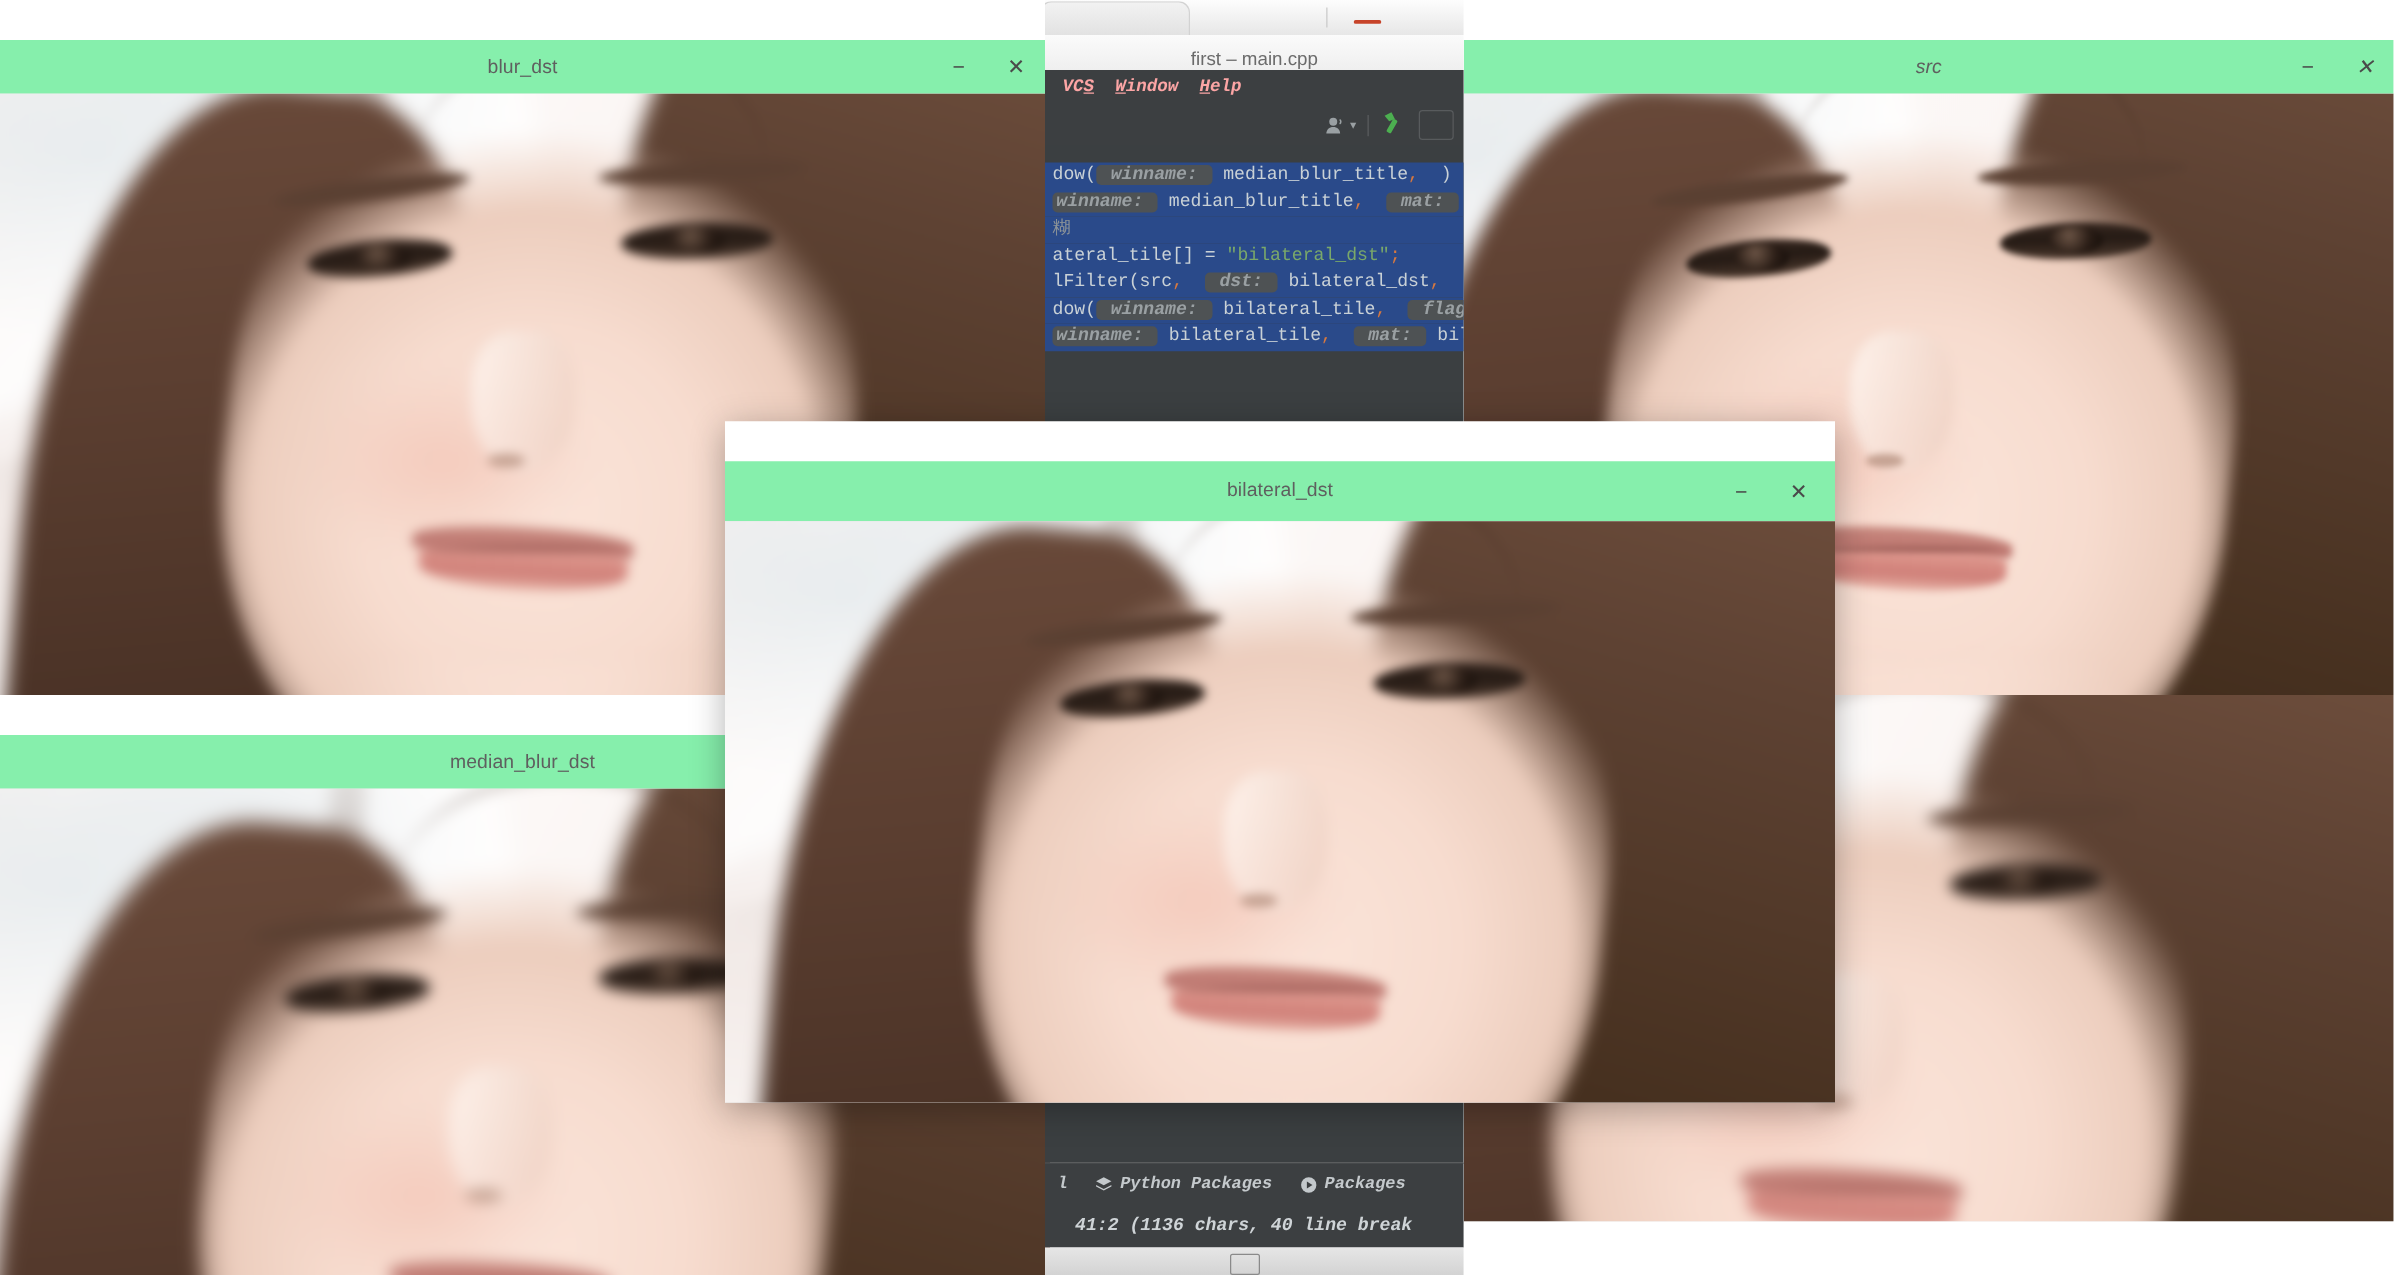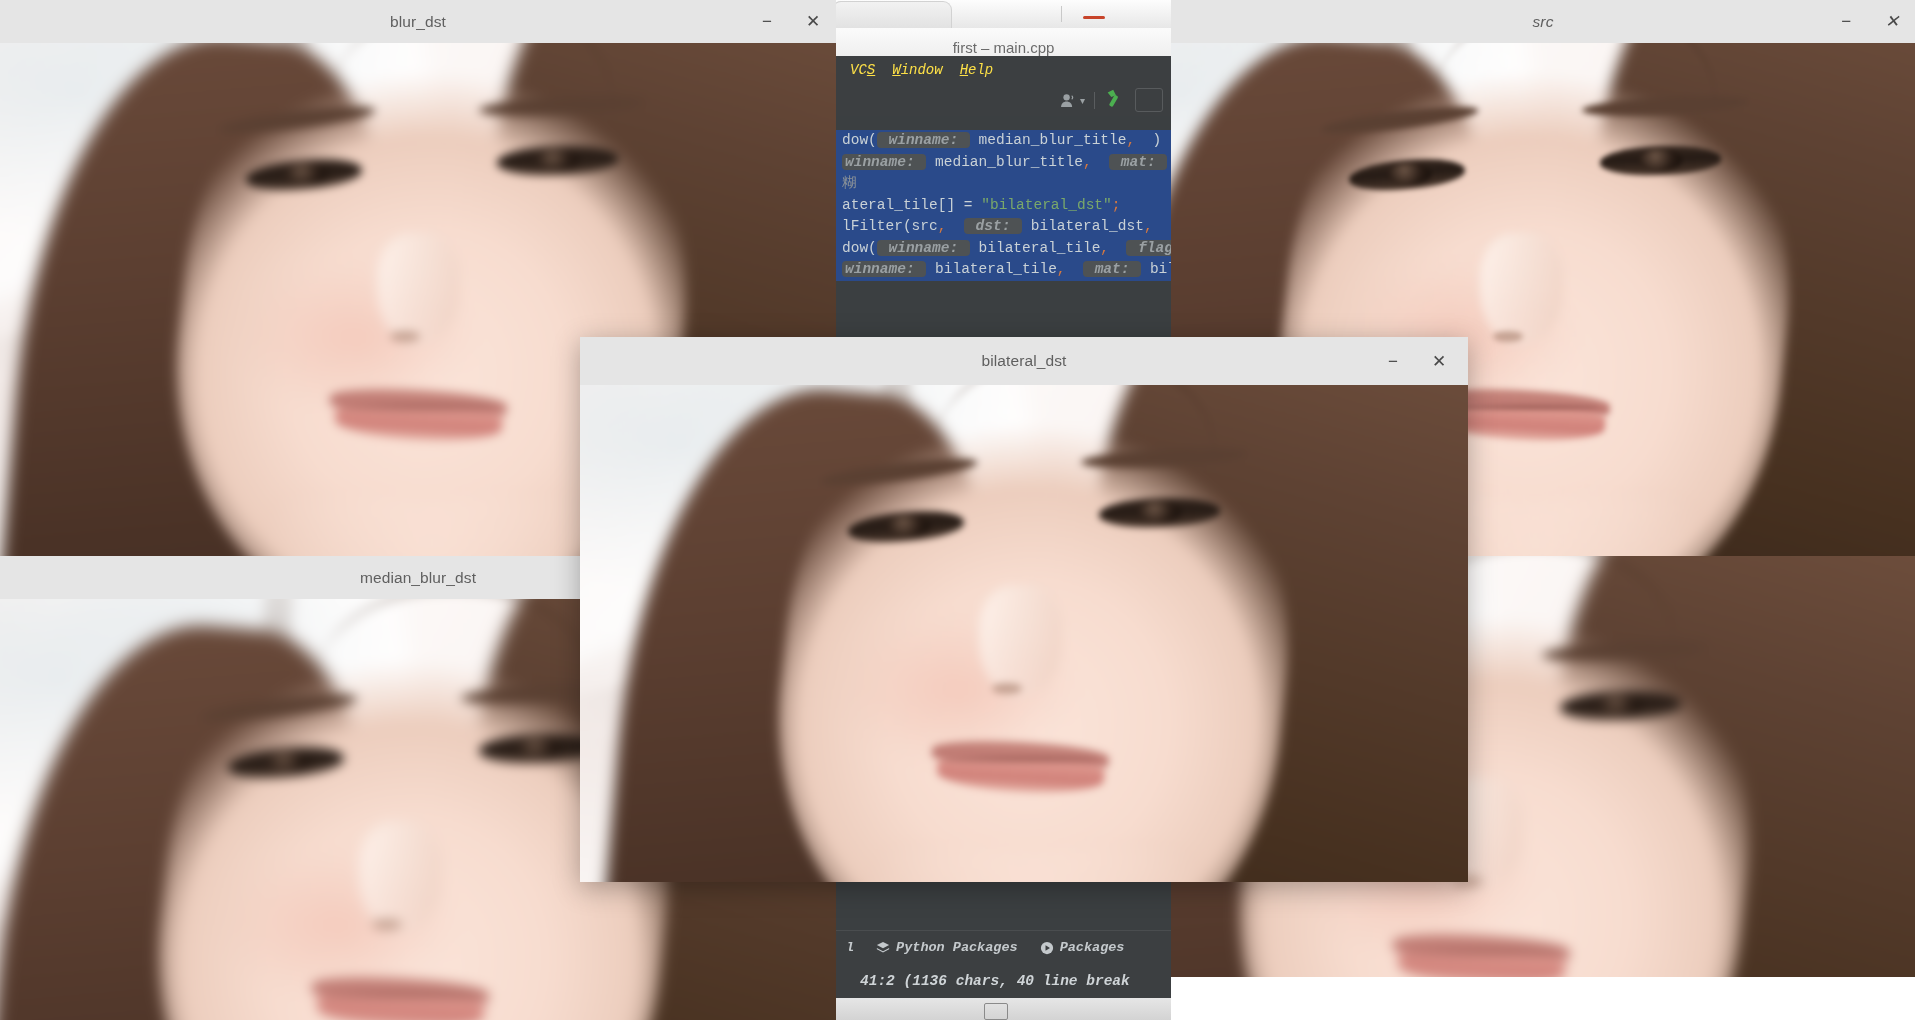--- a/index.html
+++ b/index.html
@@ -125,22 +125,22 @@
   }
 
   .bsoft{filter:blur(2.0px);}
   .bmed{filter:blur(4.0px);}
   .bhigh{filter:blur(5.5px);}
   .bbilat{filter:blur(3.2px);}
 
   
   .cvwin{position:absolute;background:#ffffff;overflow:hidden;}
   .cvtitlebar{
-    position:relative;height:43px;background:#e5e5e5;
-    display:flex;align-items:center;justify-content:center;
+    position:relative;height:43px;background:#86efac;
+    display:flex;align-items:center;justify-content:center;margin-top:32px;
   }
   .cvtitle{
     font-size:15.5px;color:#5f5f5f;font-family:"Liberation Sans", sans-serif;
     letter-spacing:.1px;
   }
   .cvbtns{position:absolute;right:0;top:0;height:43px;display:flex;align-items:center;}
   .cvbtn{
     width:46px;height:43px;display:flex;align-items:center;justify-content:center;
     color:#4a4a4a;font-size:17px;line-height:1;
   }
@@ -167,22 +167,22 @@
     position:absolute;left:0;top:28px;width:100%;height:28px;
     background:linear-gradient(180deg,#fbfbfb,#efefef);
     display:flex;align-items:flex-end;justify-content:center;
   }
   .ide-title{font-size:15px;color:#6b6b6b;}
   .ide-menubar{
     position:absolute;left:0;top:56px;width:100%;height:28px;background:#3c3f41;
     display:flex;align-items:center;gap:17px;padding-left:14px;box-sizing:border-box;
   }
   .ide-menu{
-    font-family:"Liberation Mono", monospace;font-style:italic;font-weight:normal;
-    font-size:14px;color:#fde047;
+    font-family:"Liberation Mono", monospace;font-style:italic;font-weight:bold;
+    font-size:14px;color:#fca5a5;
   }
   .ide-menu u{text-decoration:underline;}
   .ide-toolbar{
     position:absolute;left:0;top:84px;width:100%;height:32px;background:#3c3f41;
     display:flex;align-items:center;justify-content:flex-end;gap:9px;padding-right:8px;box-sizing:border-box;
   }
   .tb-person{display:flex;align-items:center;gap:3px;}
   .tb-sep{width:1px;height:17px;background:#5a5d5f;}
   .tb-box{width:26px;height:22px;border:1px solid #585b5d;border-radius:3px;}
   .ide-editor{

